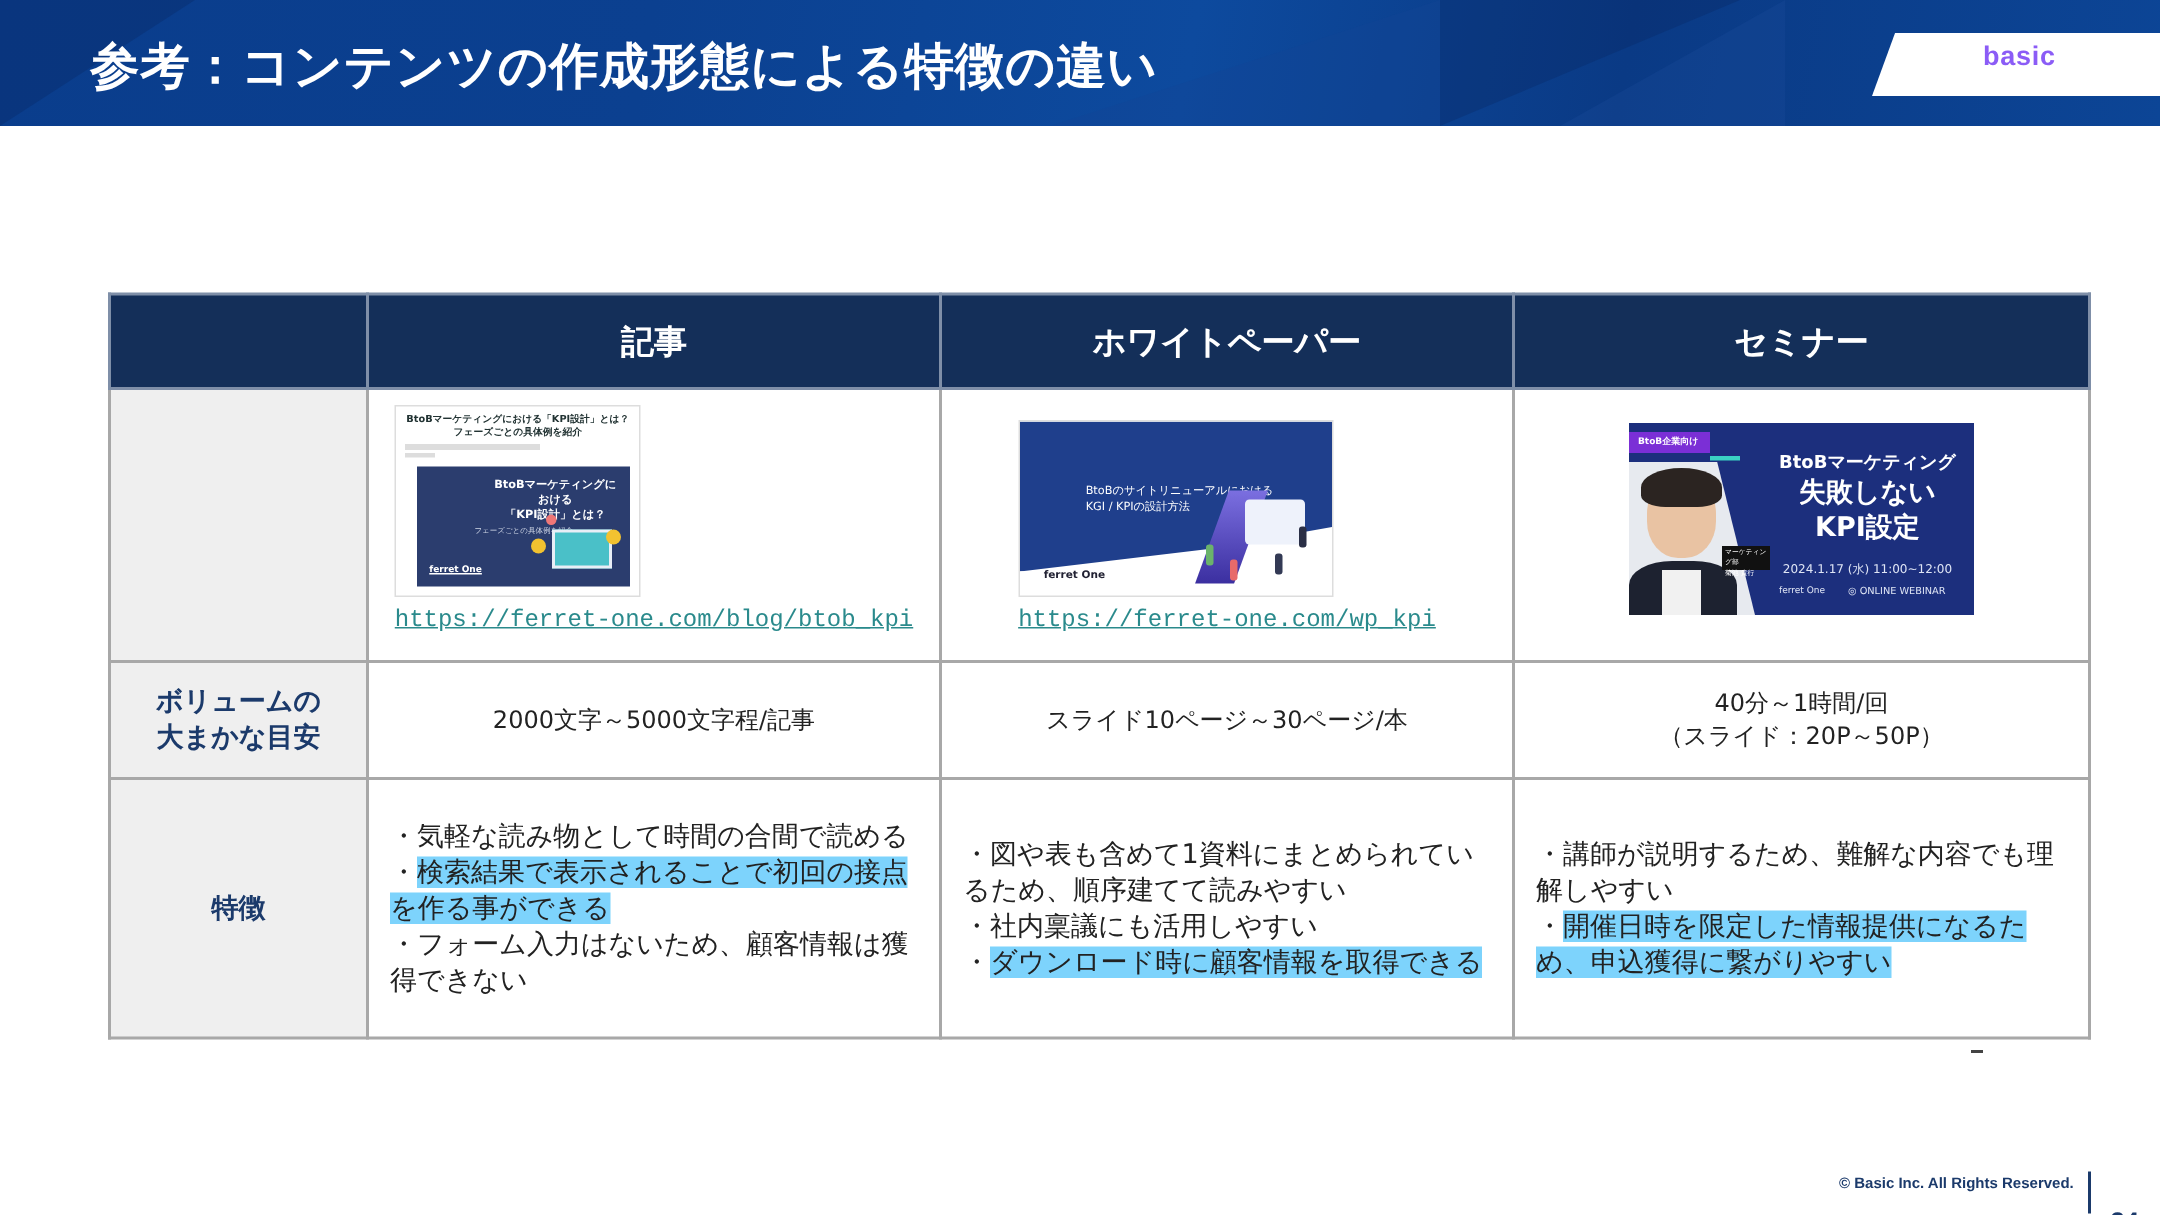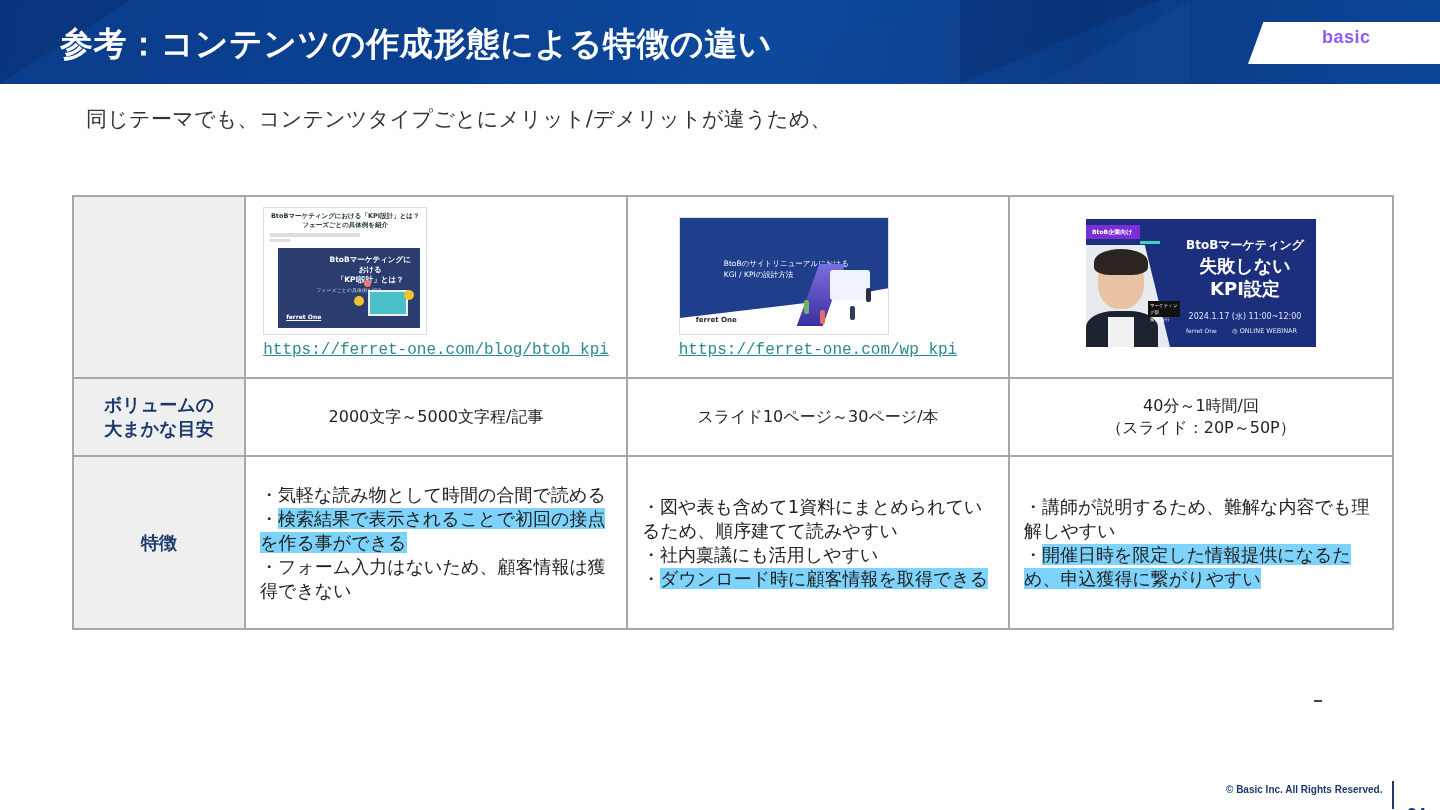--- a/index.html
+++ b/index.html
@@ -122,31 +122,36 @@
   <div class="facet1"></div>
   <div class="facet2"></div>
   <div class="facet3"></div>
   <div class="facet4"></div>
 </div>
 <div class="title">参考：コンテンツの作成形態による特徴の違い</div>
 <div class="logo-tab"></div>
 <div class="logo-text">basic</div>
 
 <div class="subtitle">
-  <div>同じテーマでも、コンテンツタイプごとにメリット/デメリットが違うため、</div>
 </div>
 
 <table class="table">
   <colgroup>
     <col style="width:172px">
     <col style="width:382px">
     <col style="width:382px">
     <col style="width:384px">
   </colgroup>
   <tbody>
+      <tr>
+    <th></th>
+    <th>記事</th>
+    <th>ホワイトペーパー</th>
+    <th>セミナー</th>
+  </tr>
 
   <tr class="img-row">
     <td class="rowhead"></td>
 
     <td class="cell-img">
       <div class="thumb-wrap">
         <div class="t1">
           <div class="t1-title">BtoBマーケティングにおける「KPI設計」とは？フェーズごとの具体例を紹介</div>
           <div class="t1-meta"></div>
           <div class="t1-meta2"></div>

